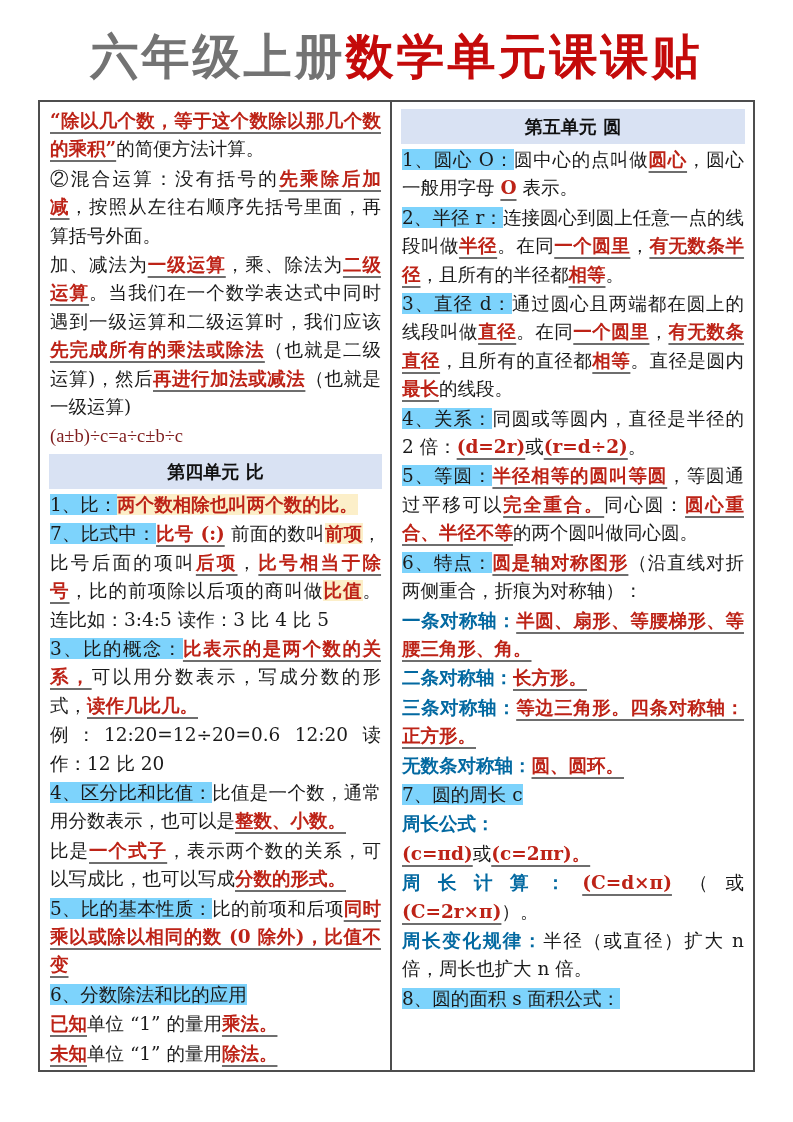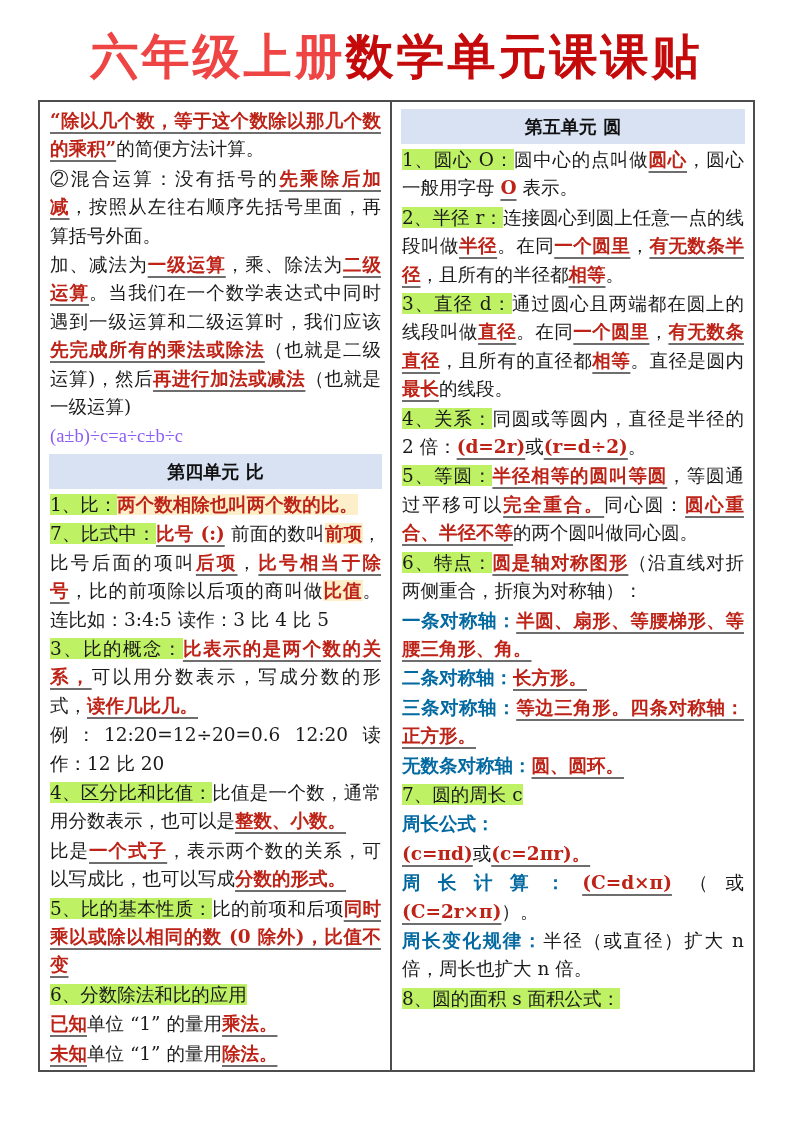--- a/index.html
+++ b/index.html
@@ -7,21 +7,21 @@
     width:793px; height:1122px; background:#ffffff; overflow:hidden;
     font-family:"DejaVu Serif", serif;
   }
   .page { width:793px; height:1122px; position:relative; }
 
   .title {
     text-align:center; padding-top:24px; height:72px;
     font-size:48px; font-weight:700; letter-spacing:3px; line-height:64px;
     white-space:nowrap;
   }
-  .title-black { color:#ef4444; }
+  .title-black { color:#737373; }
   .title-red   { color:#c40a0a; }
 
   .columns { display:flex; margin:4px 38px 0 38px; height:972px; }
   .col {
     box-sizing:border-box; border:2px solid #4d4d4d;
     padding:4px 8px 0 9px; overflow:hidden;
   }
   .col-left  { width:354px; }
   .col-right { width:363px; border-left:none; }
 
@@ -40,23 +40,23 @@
   .seg-ru {
     color:#bd2317; font-weight:600;
     text-decoration:underline; text-decoration-color:#6e6e6e;
     text-underline-offset:5px; text-decoration-thickness:1.5px;
   }
   .seg-ruh {
     color:#bd2317; font-weight:600; background:#fcefc9;
     text-decoration-color:#6e6e6e;
     text-underline-offset:5px; text-decoration-thickness:1.5px;
   }
-  .seg-h  { background:#bef264; color:#1a1a1a; }
+  .seg-h  { background:#7dd3fc; color:#1a1a1a; }
   .seg-b  { color:#0369a1; font-weight:600; }
-  .seg-f  { color:#8b5cf6; font-family:"Liberation Serif", serif; }
+  .seg-f  { color:#7f1d1d; font-family:"Liberation Serif", serif; }
 </style>
 </head>
 <body>
 
 <div class="page">
 
   <div class="title">
     <span class="title-black">六年级上册</span><span class="title-red">数学单元课课贴</span>
   </div>
 

